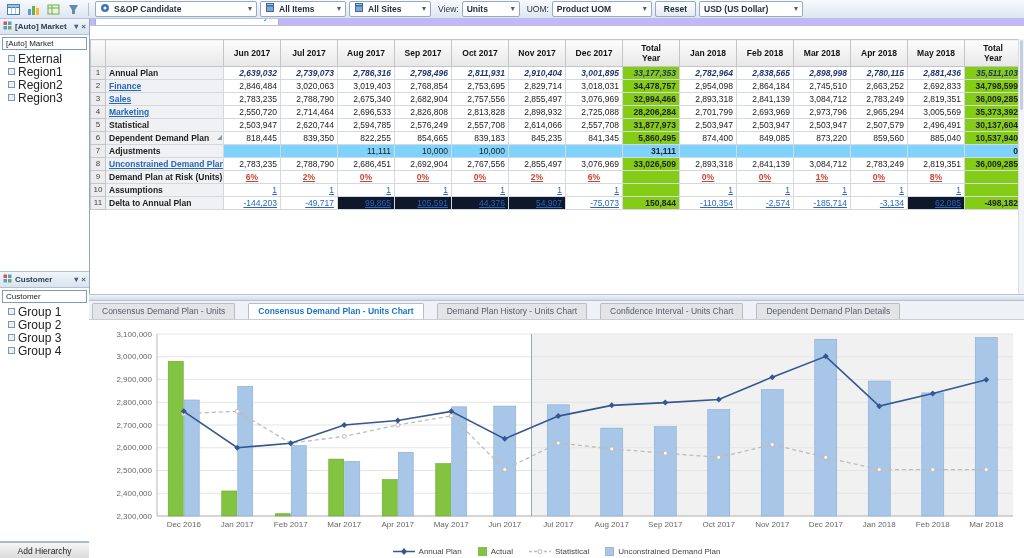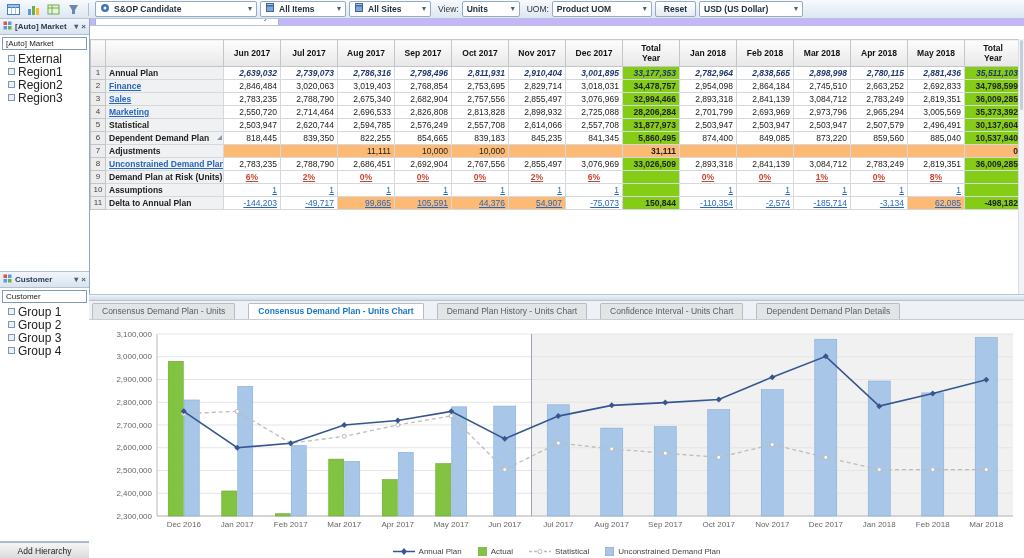--- a/index.html
+++ b/index.html
@@ -36,22 +36,22 @@
 
 
 .grid-wrap{position:absolute;left:90px;top:39px;}
 table{border-collapse:collapse;table-layout:fixed;width:931px;}
 th,td{border:1px solid #d4d9df;white-space:nowrap;overflow:hidden;}
 th{background:linear-gradient(#fdfdfd,#e7e7e7);border-color:#c2c6cb;font-size:8.5px;font-weight:bold;color:#111;height:27px;text-align:center;padding:0 2px;line-height:10px;}
 td{height:13px;line-height:12px;font-size:8.5px;text-align:right;padding:0 3px;background:#fff;}
 td.numc{background:#ececec;border-color:#c2c6cb;color:#444;font-size:8px;text-align:center;padding:0;}
 td.lbl{background:#f0f1f3;text-align:left;font-weight:bold;position:relative;padding-right:8px;}
 td.total{background:#84cc16;font-weight:bold;}
-tr.adj td:not(.lbl):not(.numc){background:#fdba74;}
-td.hl{background:#fdba74;}
+tr.adj td:not(.lbl):not(.numc){background:#7dd3fc;}
+td.hl{background:#0f172a;}
 td.ctr{text-align:center;}
 .v-link{color:#2767bd;text-decoration:underline;cursor:pointer;}
 .v-annual{font-weight:bold;font-style:italic;color:#22386b;}
 .v-pct{color:#c74634;font-weight:bold;text-decoration:underline;cursor:pointer;}
 .expander{position:absolute;right:1px;top:3px;width:0;height:0;border-left:5px solid transparent;border-bottom:5px solid #8a97a5;}
 
 
 .vscroll{position:absolute;right:0;top:39px;width:6px;height:255px;background:#f1f3f6;border-left:1px solid #dadfe5;}
 .vthumb{margin:1px;height:70px;background:#c4cfdb;border-radius:3px;}
 

